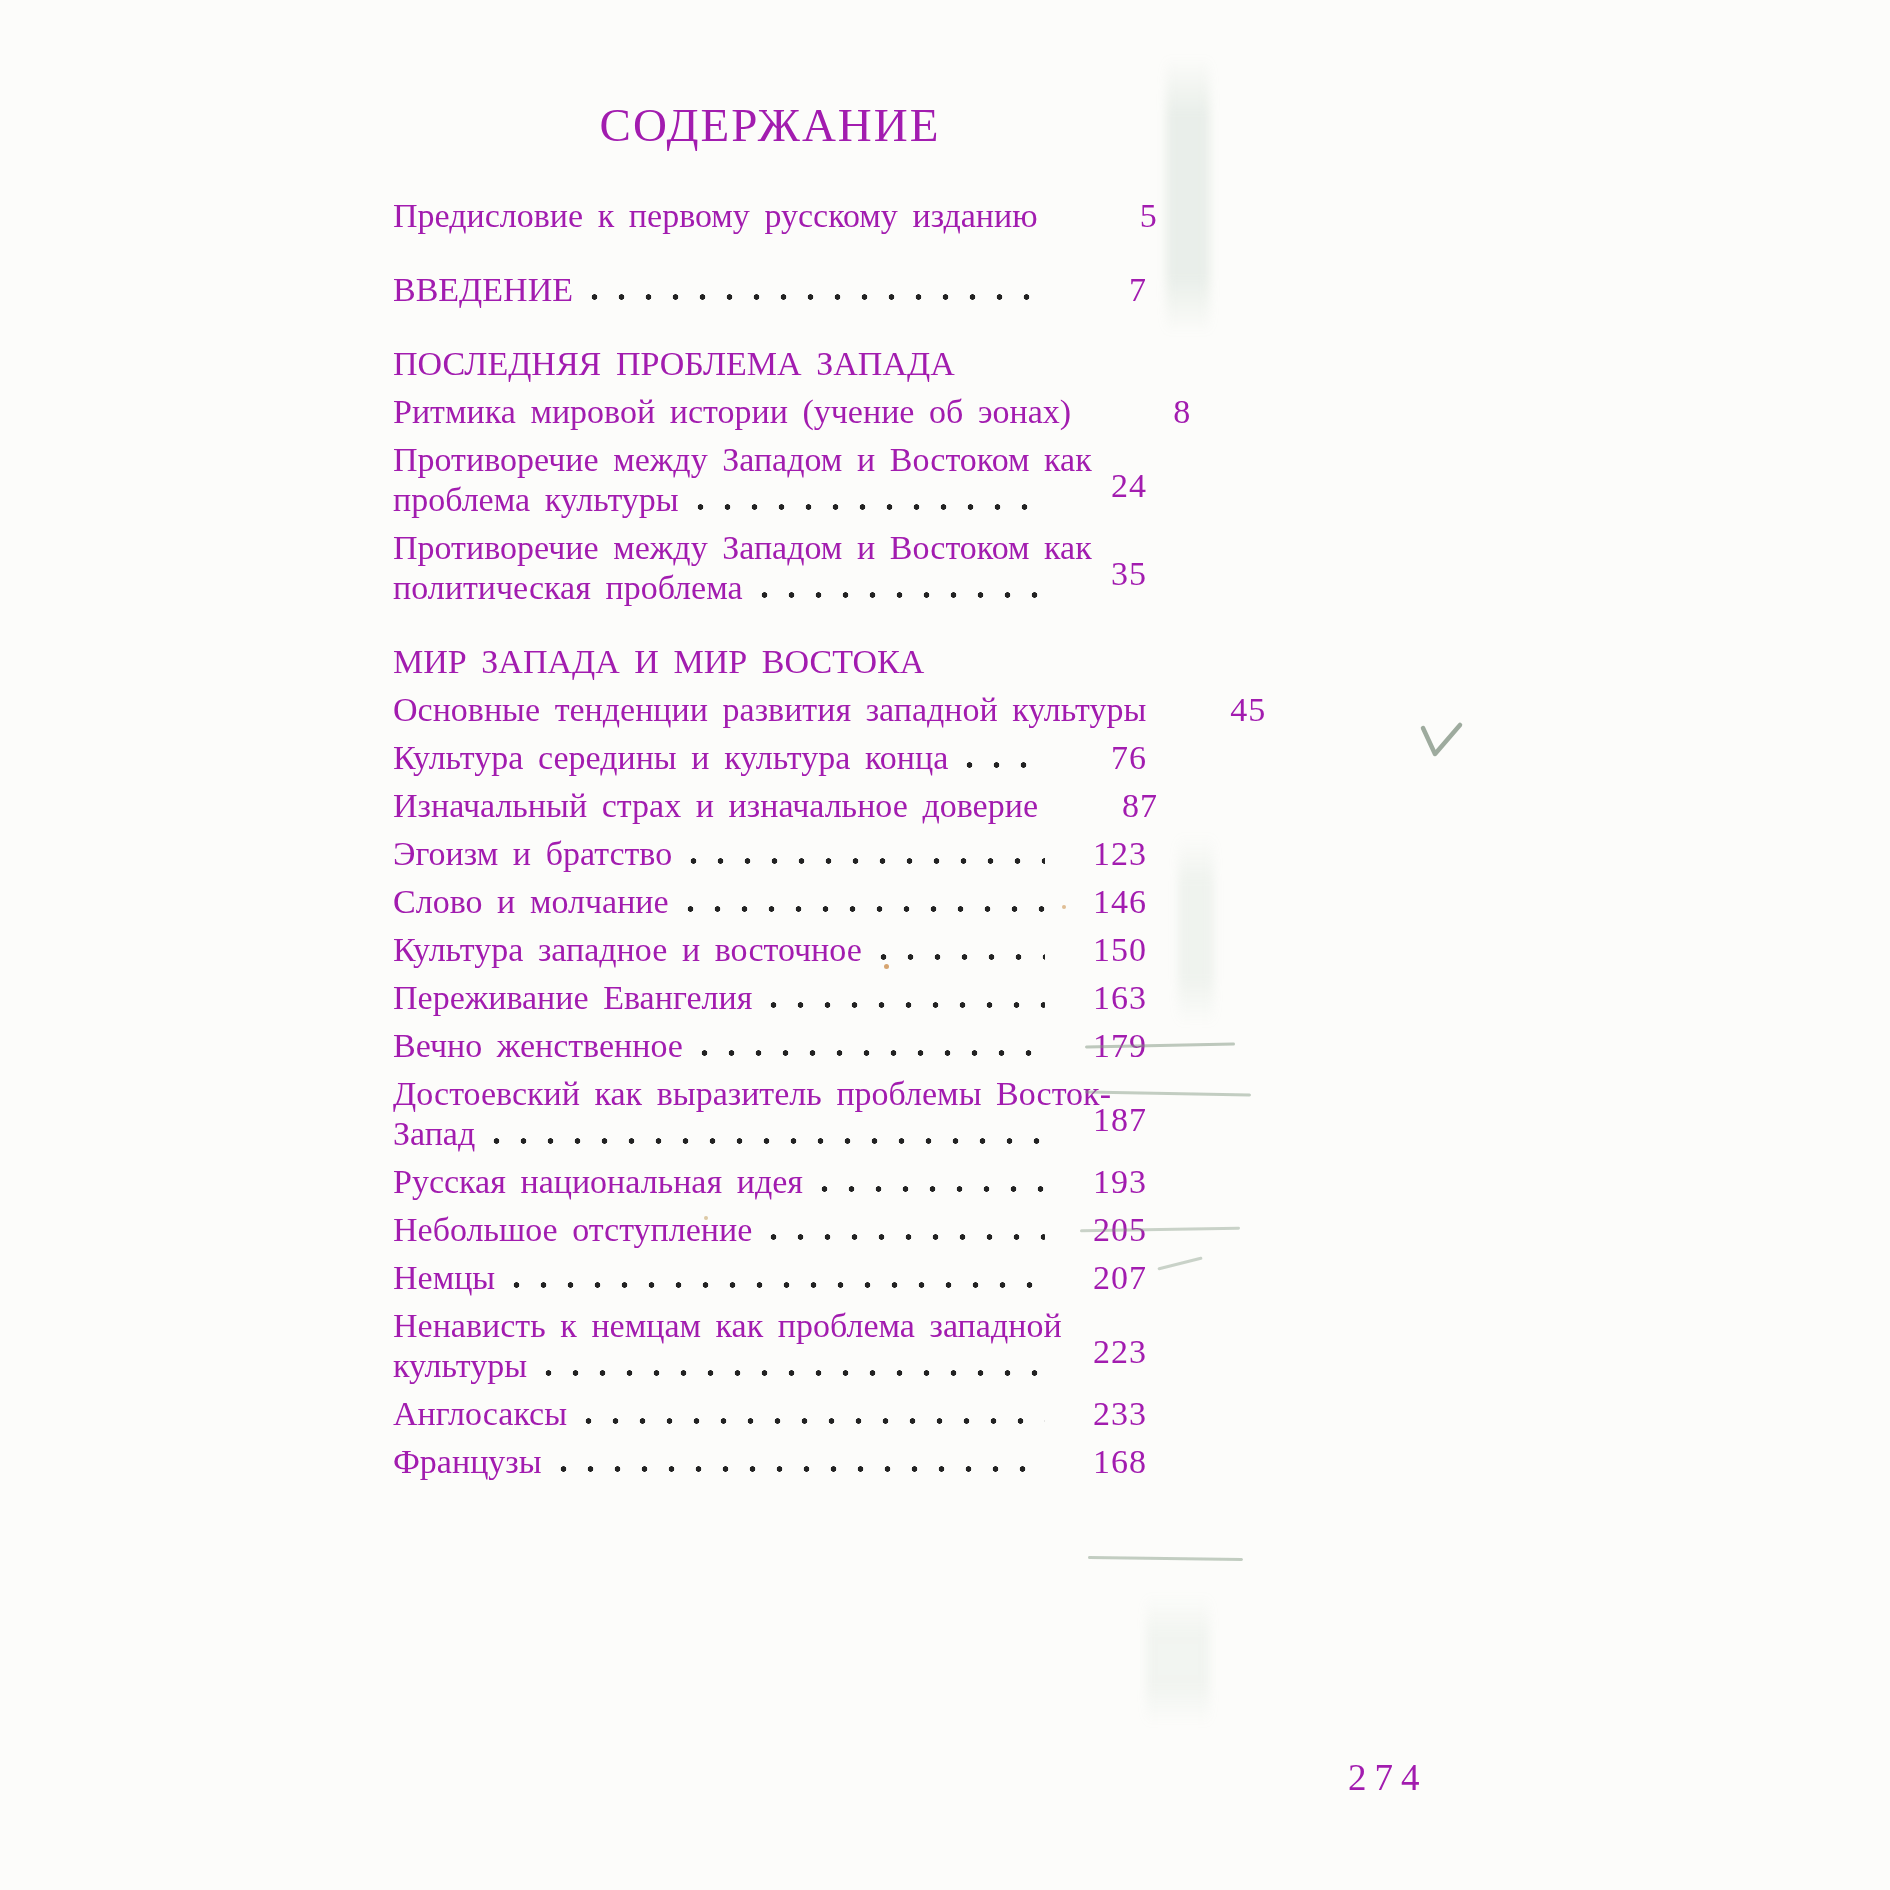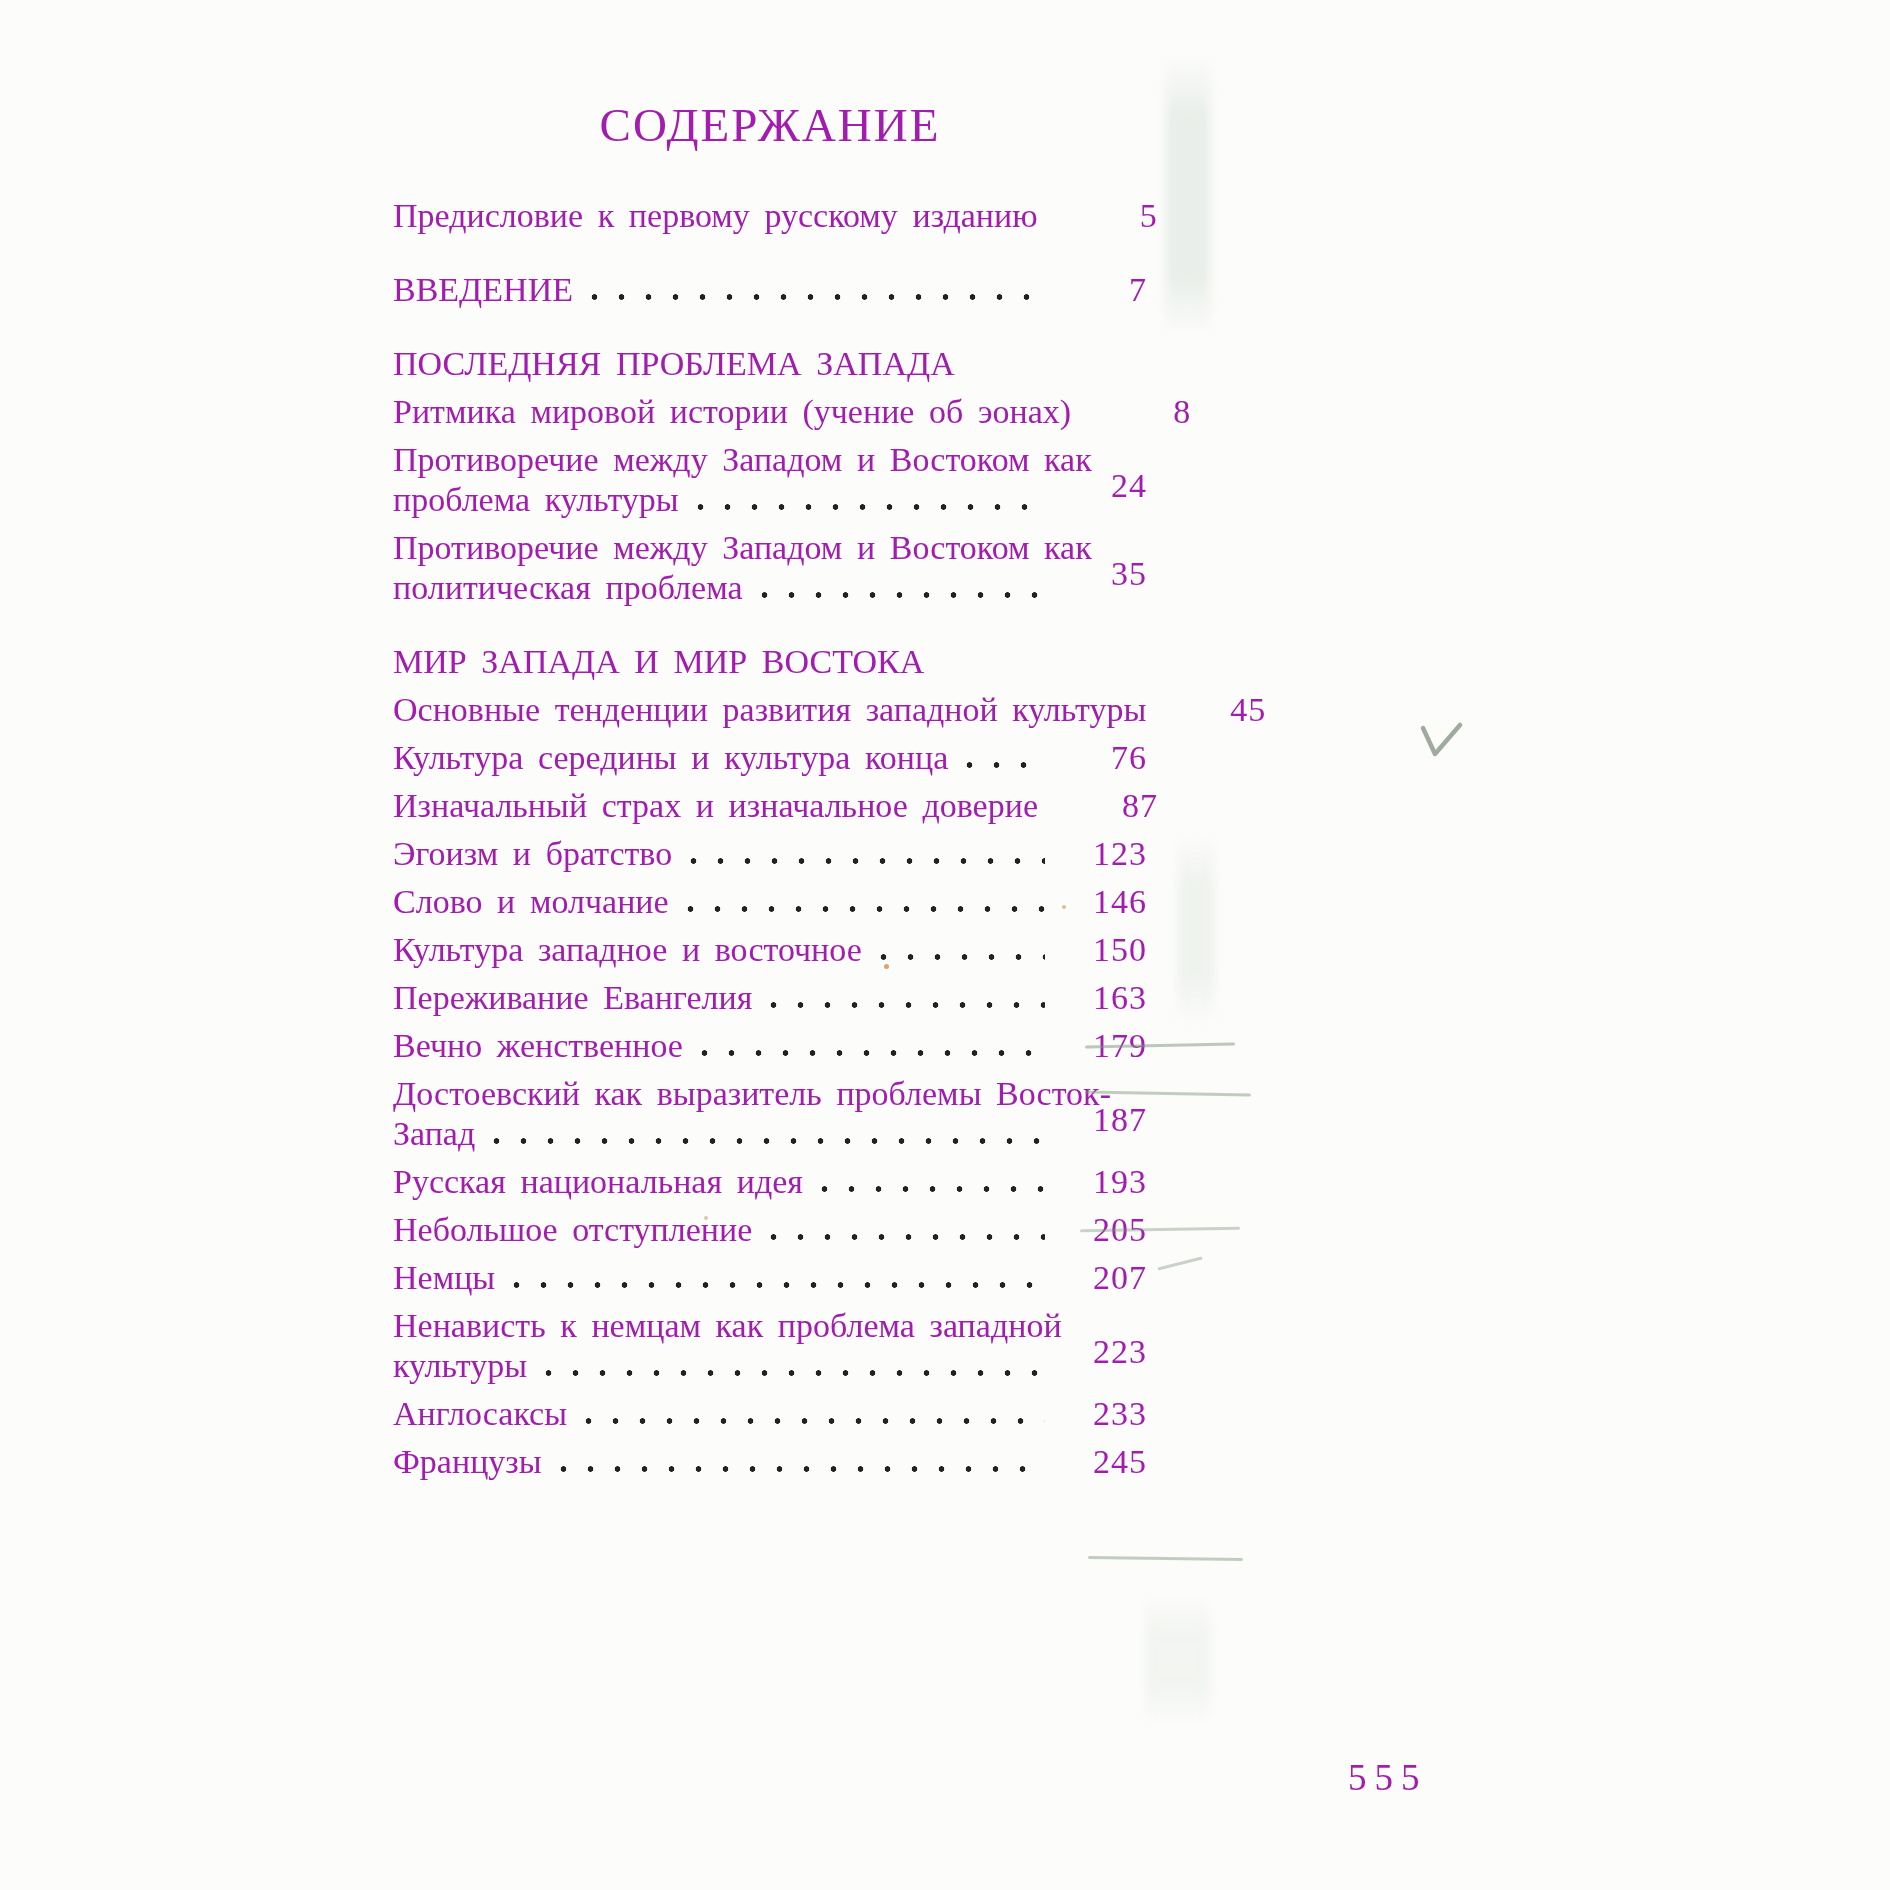--- a/index.html
+++ b/index.html
@@ -198,26 +198,26 @@
           </div>
         </div>
         <div class="toc-row">
           <span class="entry-text">Англосаксы</span>
           <span class="leader"></span>
           <span class="pagenum">233</span>
         </div>
         <div class="toc-row">
           <span class="entry-text">Французы</span>
           <span class="leader"></span>
-          <span class="pagenum">245</span>
+          <span class="pagenum">168</span>
         </div>
       </div>
   </div>
 
-  <div class="folio">555</div>
+  <div class="folio">274</div>
 
   <svg class="artifact" id="mark-check" viewBox="0 0 52 52">
     <polyline points="7,12 19,38 44,9" fill="none" stroke="#7f907f" stroke-width="4.5" stroke-linecap="round" stroke-linejoin="round" opacity="0.75"></polyline>
   </svg>
   <div class="artifact underline" id="mark-u163"></div>
   <div class="artifact underline" id="mark-u179"></div>
   <div class="artifact underline" id="mark-u193"></div>
   <div class="artifact underline" id="mark-u205"></div>
   <div class="artifact underline" id="mark-u257"></div>
   <div class="artifact speck" id="speck-1"></div>

